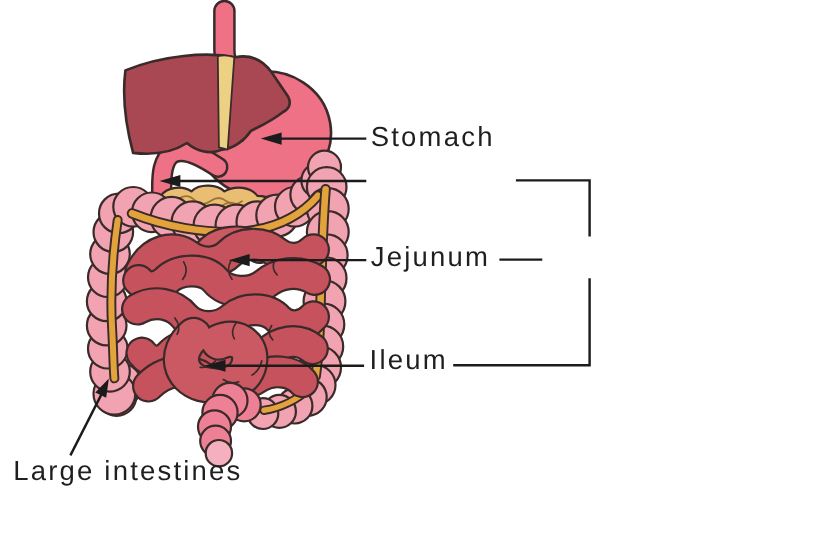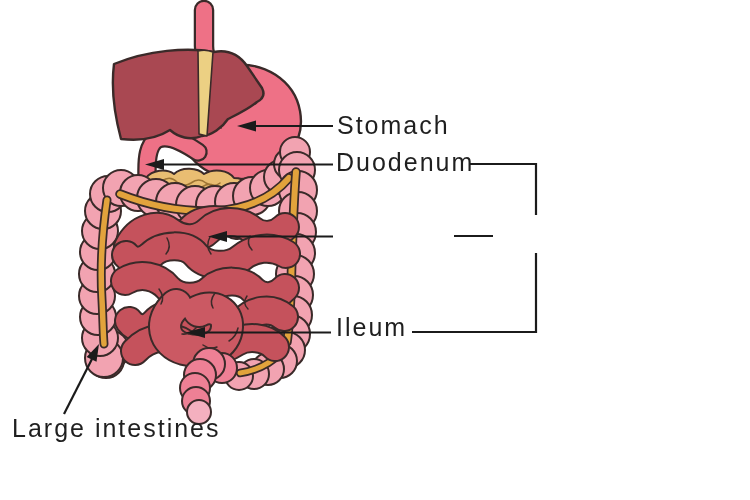--- a/index.html
+++ b/index.html
@@ -141,16 +141,16 @@
 
       <line class="ln" x1="204" y1="332.5" x2="331" y2="332.5"></line>
       <polygon class="ah" points="186,332.5 205,327 205,338"></polygon>
 
       <line class="ln" x1="64" y1="414" x2="92" y2="359"></line>
       <polygon class="ah" points="99,344 96.5,361.7 86.6,356.9"></polygon>
     </g>
   </svg>
 
   <div class="lbl lbl-stomach">Stomach</div>
-  <div class="lbl lbl-duodenum">Duodenum</div>
+  <div class="lbl lbl-jejunum">Jejunum</div>
   <div class="lbl lbl-large">Large intestines</div>
   <div class="lbl lbl-ileum">Ileum</div>
 </div>
 
 </body></html>

